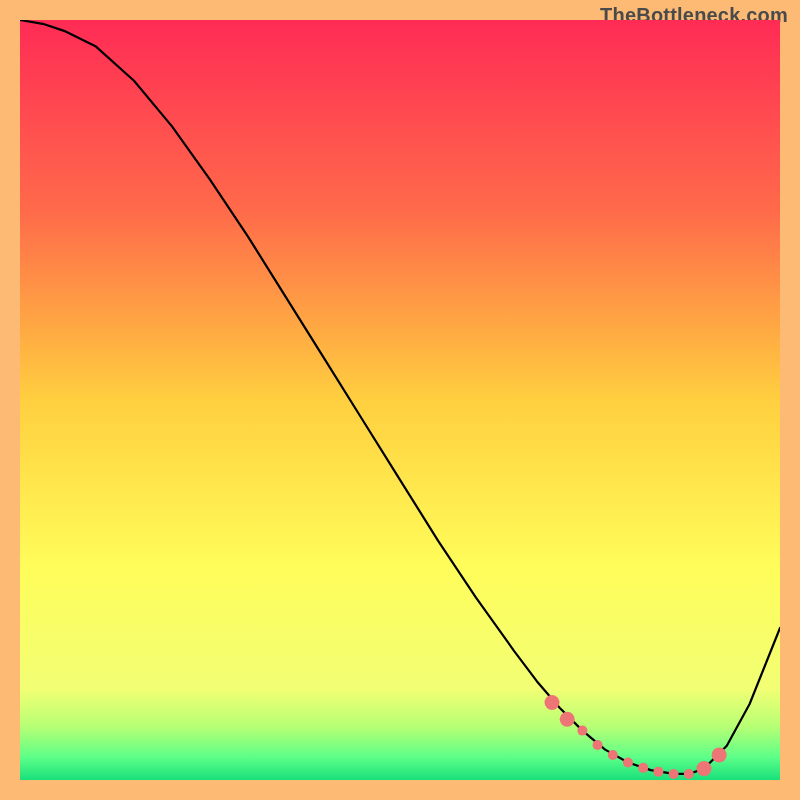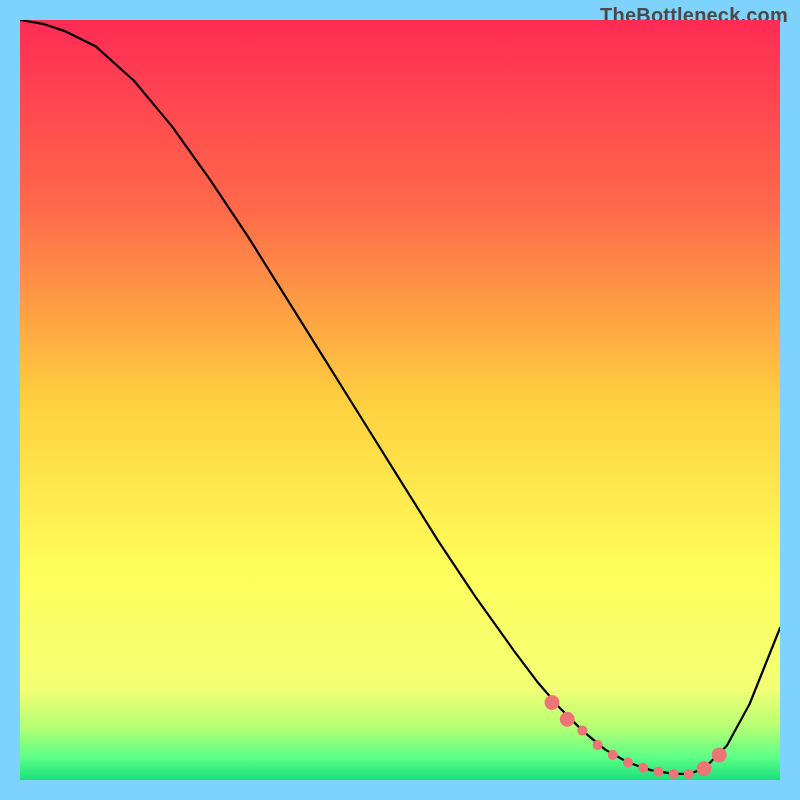--- a/index.html
+++ b/index.html
@@ -8,21 +8,21 @@
     width: 800px;
     height: 800px;
     background: #000;
     overflow: hidden;
     font-family: Arial, Helvetica, sans-serif;
   }
   .stage {
     position: relative;
     width: 800px;
     height: 800px;
-    background: #7dd3fc;
+    background: #fdba74;
     text-align: right;
   }
   .watermark {
     position: absolute;
     top: 4px;
     right: 12px;
     color: #4a4a4a;
     font-size: 20px;
     font-weight: 600;
     letter-spacing: 0.2px;

